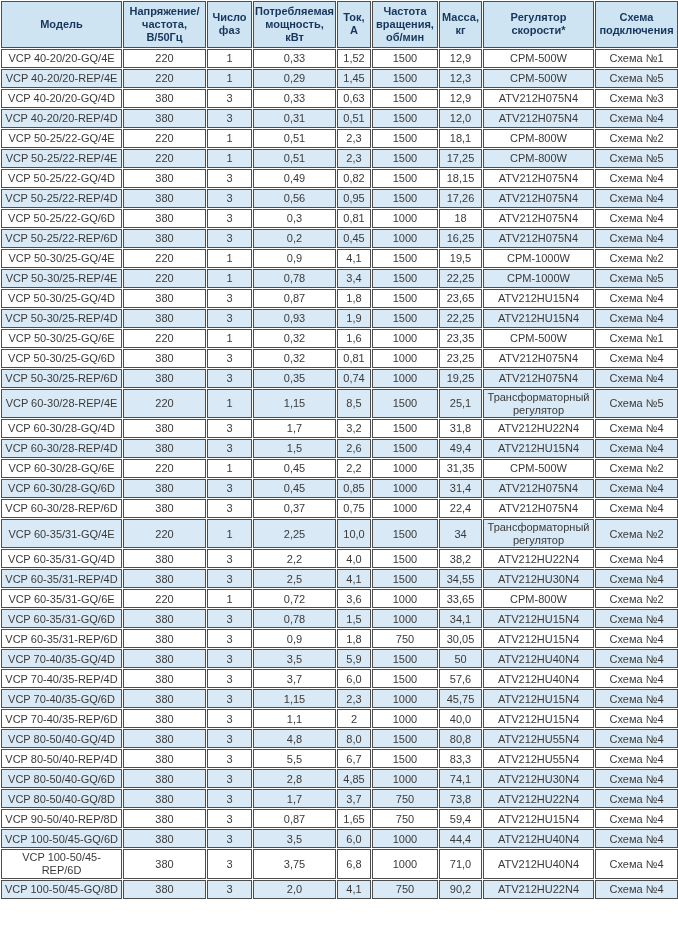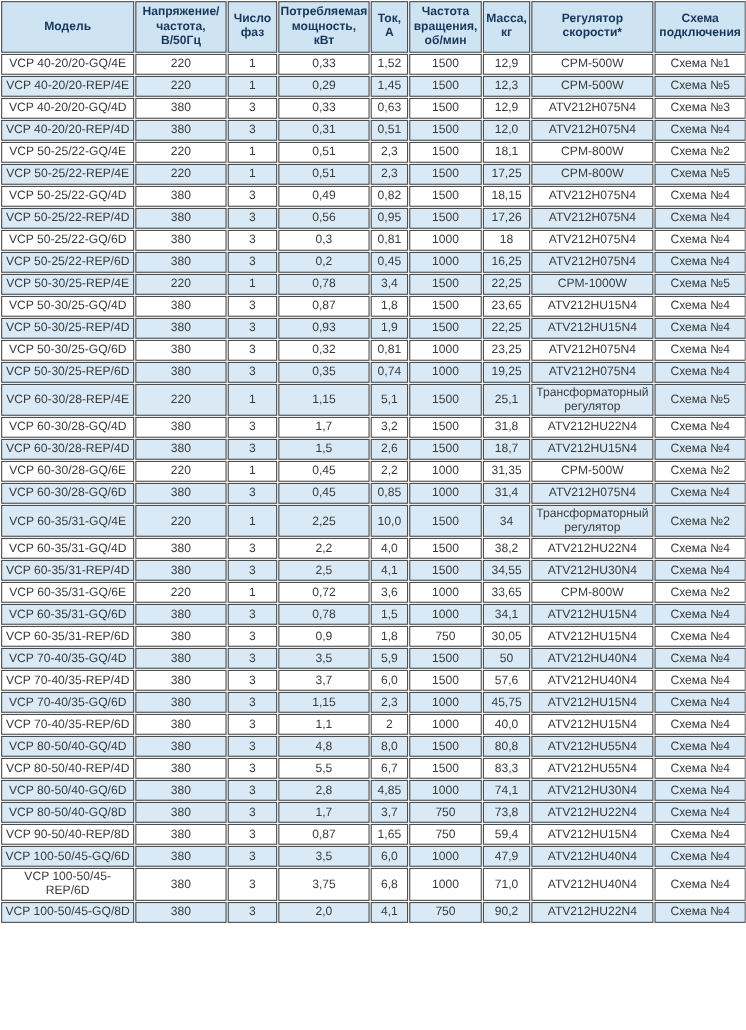--- a/index.html
+++ b/index.html
@@ -198,20 +198,31 @@
           <td>VCP 50-25/22-REP/6D</td>
           <td>380</td>
           <td>3</td>
           <td>0,2</td>
           <td>0,45</td>
           <td>1000</td>
           <td>16,25</td>
           <td>ATV212H075N4</td>
           <td>Схема №4</td>
         </tr>
+        <tr>
+          <td>VCP 50-30/25-GQ/4E</td>
+          <td>220</td>
+          <td>1</td>
+          <td>0,9</td>
+          <td>4,1</td>
+          <td>1500</td>
+          <td>19,5</td>
+          <td>CPM-1000W</td>
+          <td>Схема №2</td>
+        </tr>
         <tr class="shaded">
           <td>VCP 50-30/25-REP/4E</td>
           <td>220</td>
           <td>1</td>
           <td>0,78</td>
           <td>3,4</td>
           <td>1500</td>
           <td>22,25</td>
           <td>CPM-1000W</td>
           <td>Схема №5</td>
@@ -232,20 +243,31 @@
           <td>380</td>
           <td>3</td>
           <td>0,93</td>
           <td>1,9</td>
           <td>1500</td>
           <td>22,25</td>
           <td>ATV212HU15N4</td>
           <td>Схема №4</td>
         </tr>
         <tr>
+          <td>VCP 50-30/25-GQ/6E</td>
+          <td>220</td>
+          <td>1</td>
+          <td>0,32</td>
+          <td>1,6</td>
+          <td>1000</td>
+          <td>23,35</td>
+          <td>CPM-500W</td>
+          <td>Схема №1</td>
+        </tr>
+        <tr>
           <td>VCP 50-30/25-GQ/6D</td>
           <td>380</td>
           <td>3</td>
           <td>0,32</td>
           <td>0,81</td>
           <td>1000</td>
           <td>23,25</td>
           <td>ATV212H075N4</td>
           <td>Схема №4</td>
         </tr>
@@ -258,21 +280,21 @@
           <td>1000</td>
           <td>19,25</td>
           <td>ATV212H075N4</td>
           <td>Схема №4</td>
         </tr>
         <tr class="shaded">
           <td>VCP 60-30/28-REP/4E</td>
           <td>220</td>
           <td>1</td>
           <td>1,15</td>
-          <td>5,1</td>
+          <td>8,5</td>
           <td>1500</td>
           <td>25,1</td>
           <td>Трансформаторный регулятор</td>
           <td>Схема №5</td>
         </tr>
         <tr>
           <td>VCP 60-30/28-GQ/4D</td>
           <td>380</td>
           <td>3</td>
           <td>1,7</td>
@@ -282,21 +304,21 @@
           <td>ATV212HU22N4</td>
           <td>Схема №4</td>
         </tr>
         <tr class="shaded">
           <td>VCP 60-30/28-REP/4D</td>
           <td>380</td>
           <td>3</td>
           <td>1,5</td>
           <td>2,6</td>
           <td>1500</td>
-          <td>18,7</td>
+          <td>49,4</td>
           <td>ATV212HU15N4</td>
           <td>Схема №4</td>
         </tr>
         <tr>
           <td>VCP 60-30/28-GQ/6E</td>
           <td>220</td>
           <td>1</td>
           <td>0,45</td>
           <td>2,2</td>
           <td>1000</td>
@@ -305,20 +327,31 @@
           <td>Схема №2</td>
         </tr>
         <tr class="shaded">
           <td>VCP 60-30/28-GQ/6D</td>
           <td>380</td>
           <td>3</td>
           <td>0,45</td>
           <td>0,85</td>
           <td>1000</td>
           <td>31,4</td>
+          <td>ATV212H075N4</td>
+          <td>Схема №4</td>
+        </tr>
+        <tr>
+          <td>VCP 60-30/28-REP/6D</td>
+          <td>380</td>
+          <td>3</td>
+          <td>0,37</td>
+          <td>0,75</td>
+          <td>1000</td>
+          <td>22,4</td>
           <td>ATV212H075N4</td>
           <td>Схема №4</td>
         </tr>
         <tr class="shaded">
           <td>VCP 60-35/31-GQ/4E</td>
           <td>220</td>
           <td>1</td>
           <td>2,25</td>
           <td>10,0</td>
           <td>1500</td>
@@ -480,21 +513,21 @@
           <td>ATV212HU15N4</td>
           <td>Схема №4</td>
         </tr>
         <tr class="shaded">
           <td>VCP 100-50/45-GQ/6D</td>
           <td>380</td>
           <td>3</td>
           <td>3,5</td>
           <td>6,0</td>
           <td>1000</td>
-          <td>47,9</td>
+          <td>44,4</td>
           <td>ATV212HU40N4</td>
           <td>Схема №4</td>
         </tr>
         <tr>
           <td>VCP 100-50/45-REP/6D</td>
           <td>380</td>
           <td>3</td>
           <td>3,75</td>
           <td>6,8</td>
           <td>1000</td>

